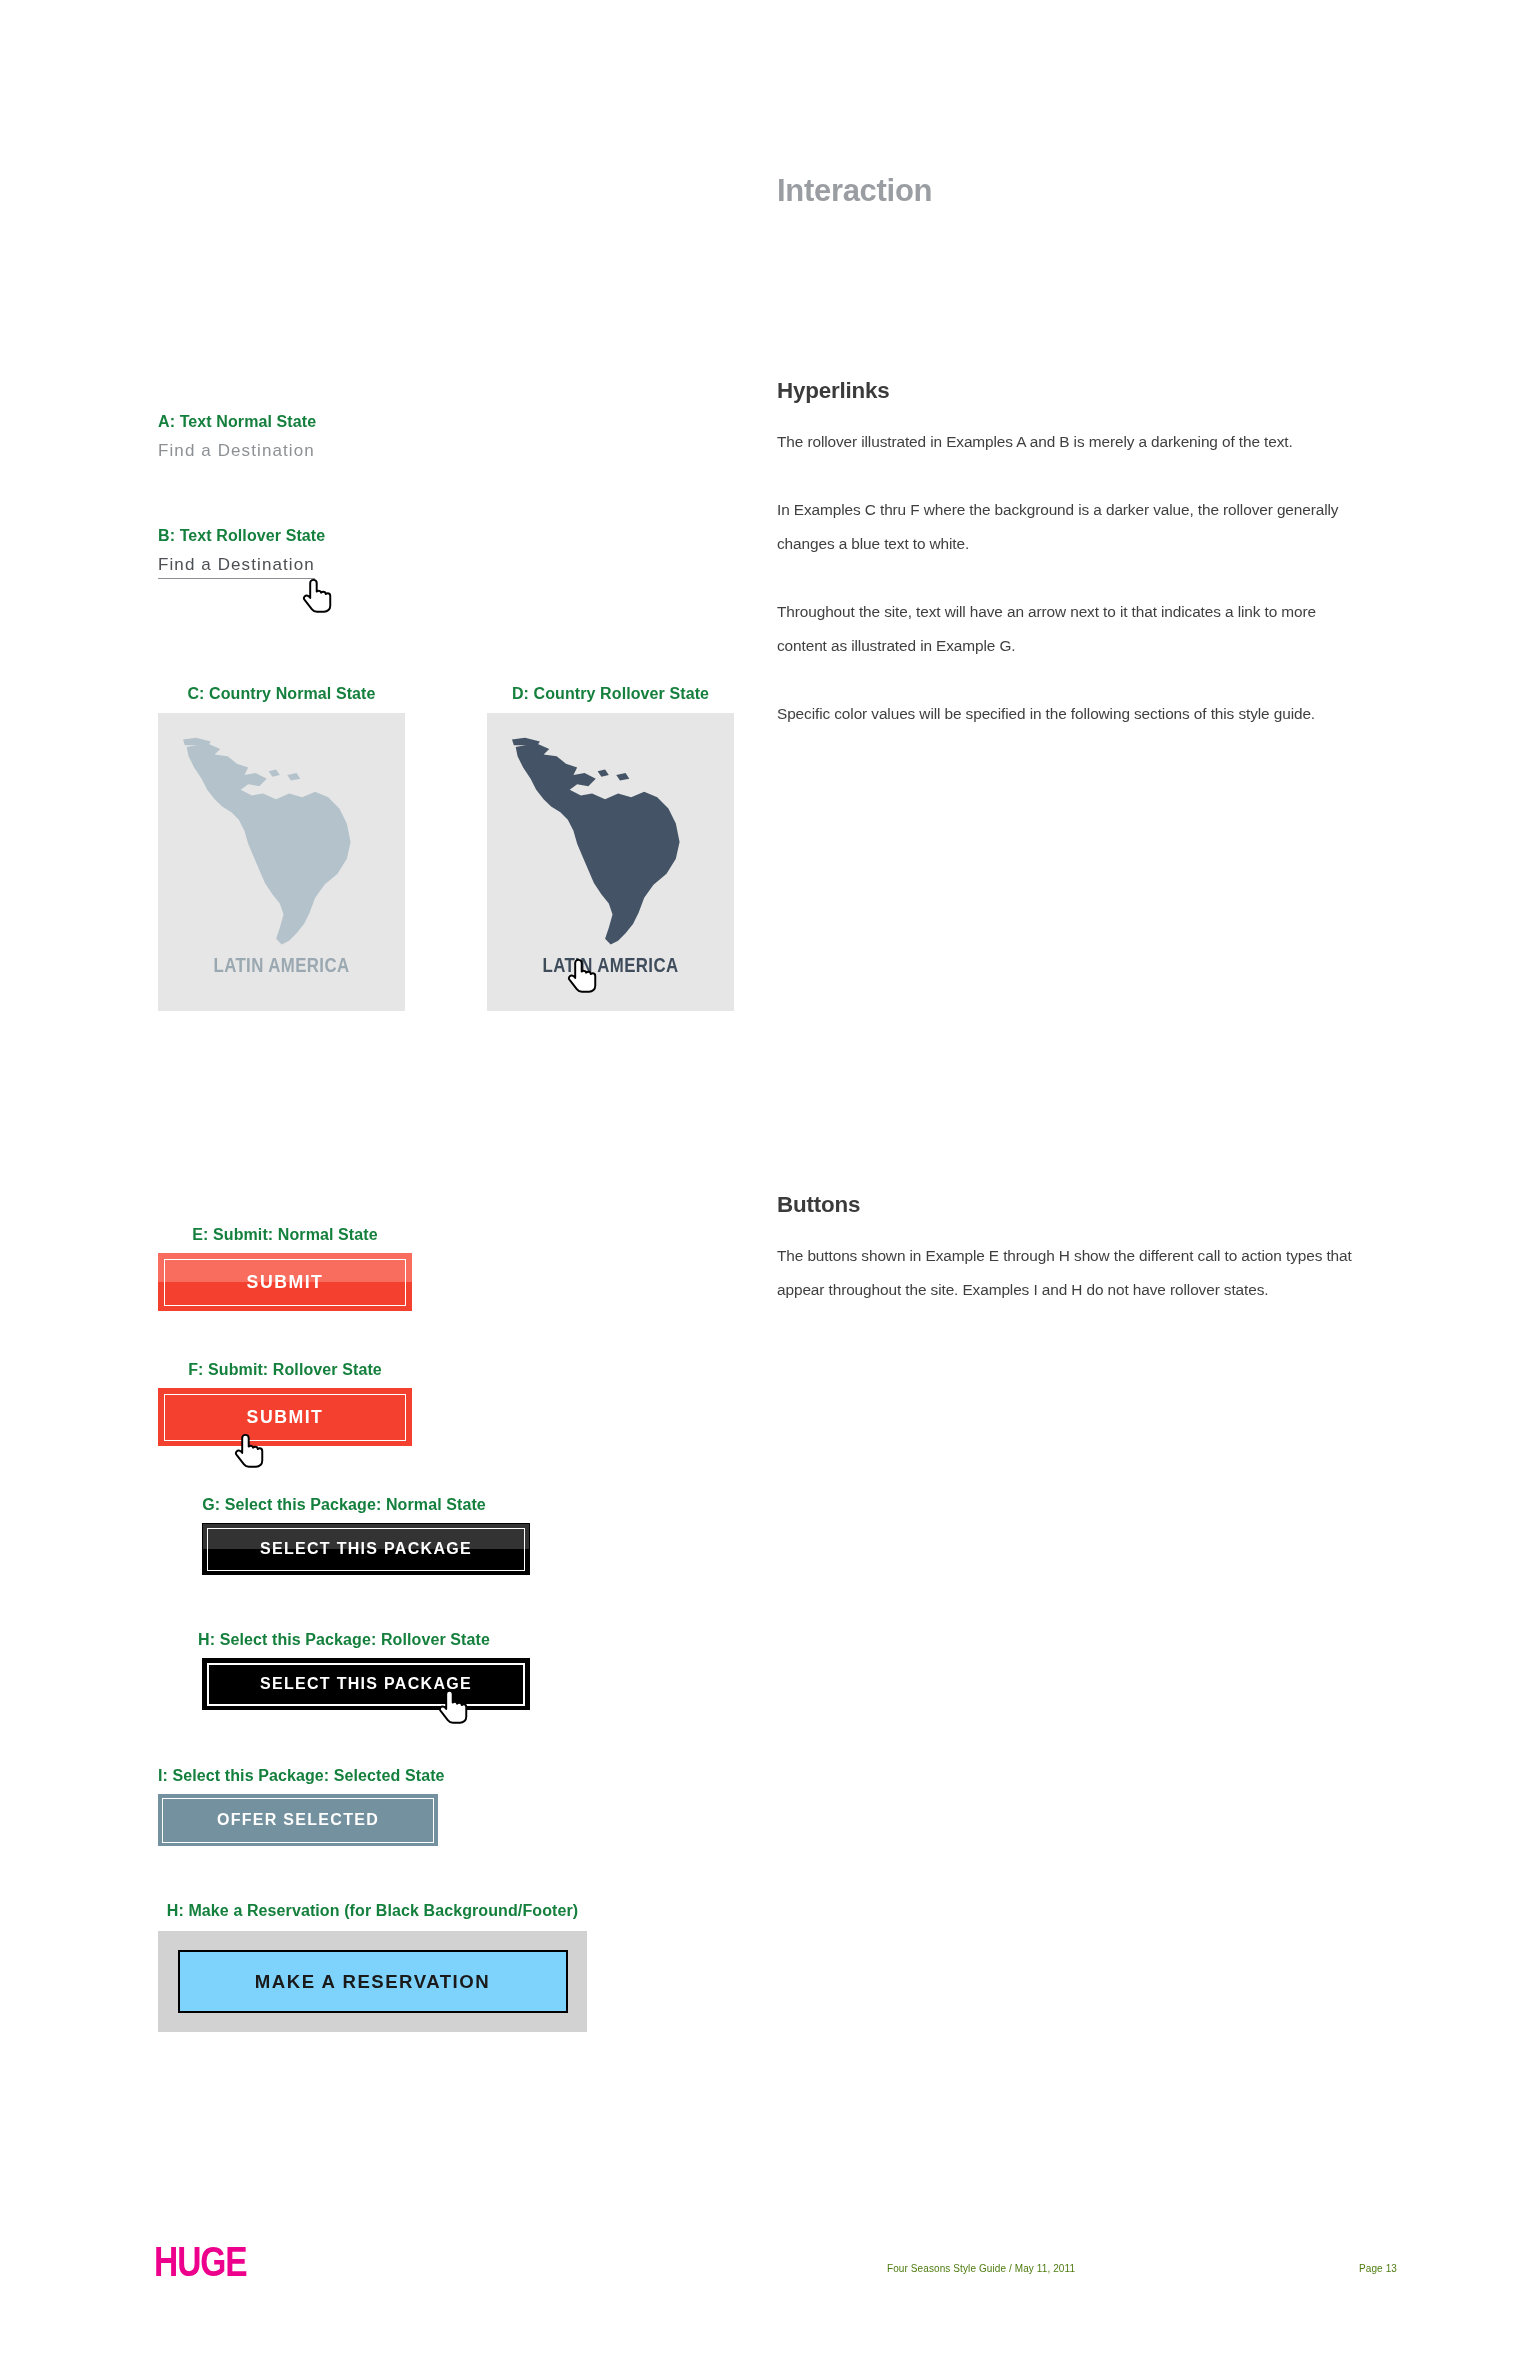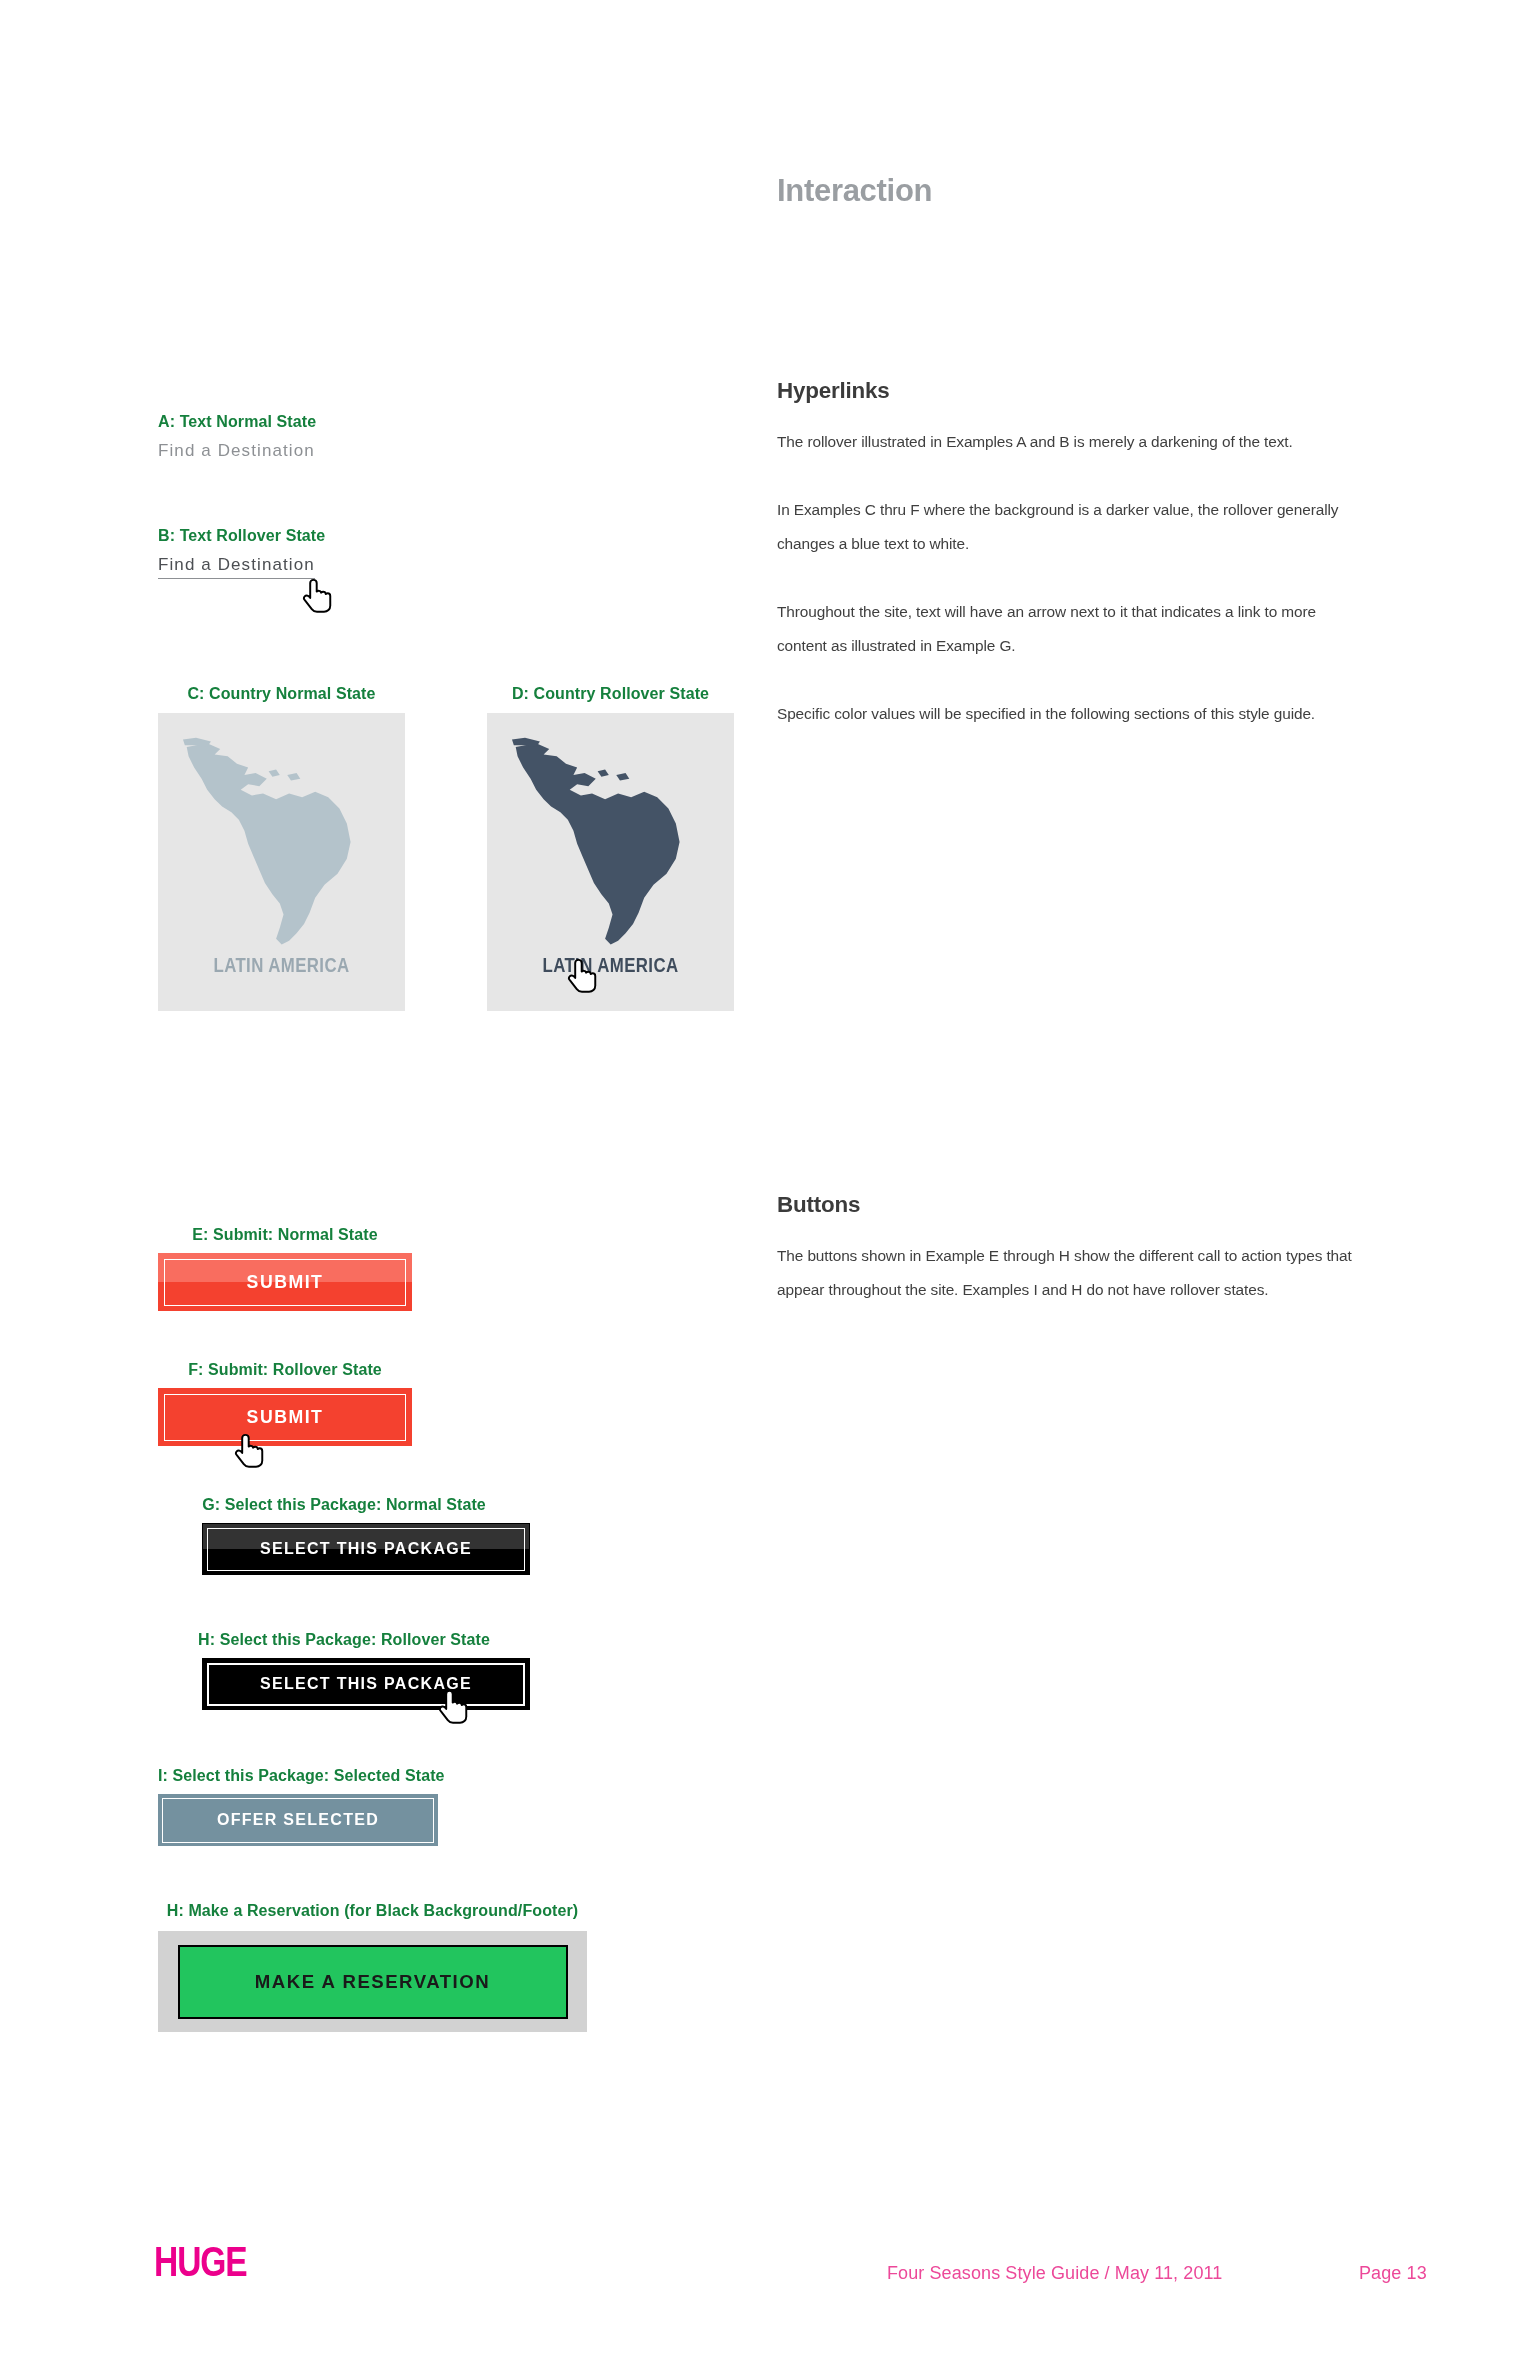--- a/index.html
+++ b/index.html
@@ -199,22 +199,22 @@
     width: 429px;
     height: 101px;
     background: #d2d2d2;
     display: flex;
     align-items: center;
     justify-content: center;
     margin-top: 11.2px;
   }
   .btn-reserve {
     width: 390px;
-    height: 74px;
-    background: #22c55e;
+    height: 63px;
+    background: #7dd3fc;
     border: 2.8px solid #000000;
     box-sizing: border-box;
     display: flex;
     align-items: center;
     justify-content: center;
   }
   .btn-reserve .lbl {
     color: #1a1a1a;
     font-size: 18.6px;
     font-weight: bold;
@@ -230,22 +230,22 @@
     font-weight: bold;
     color: #ec008c;
     letter-spacing: -1.4px;
     font-family: "Liberation Sans Narrow", "Liberation Sans", sans-serif;
     transform: scaleX(0.78);
     transform-origin: left top;
   }
   .footer-meta {
     position: absolute;
     top: 2263px;
-    font-size: 18px;
-    color: #ec4899;
+    font-size: 10px;
+    color: #4d7c0f;
     letter-spacing: 0.1px;
     text-align: right;
   }
   .footer-credit { left: 887px; }
   .footer-page { left: 1359px; }
 </style>
 </head>
 <body>
 
 <div class="page-title">Interaction</div>

